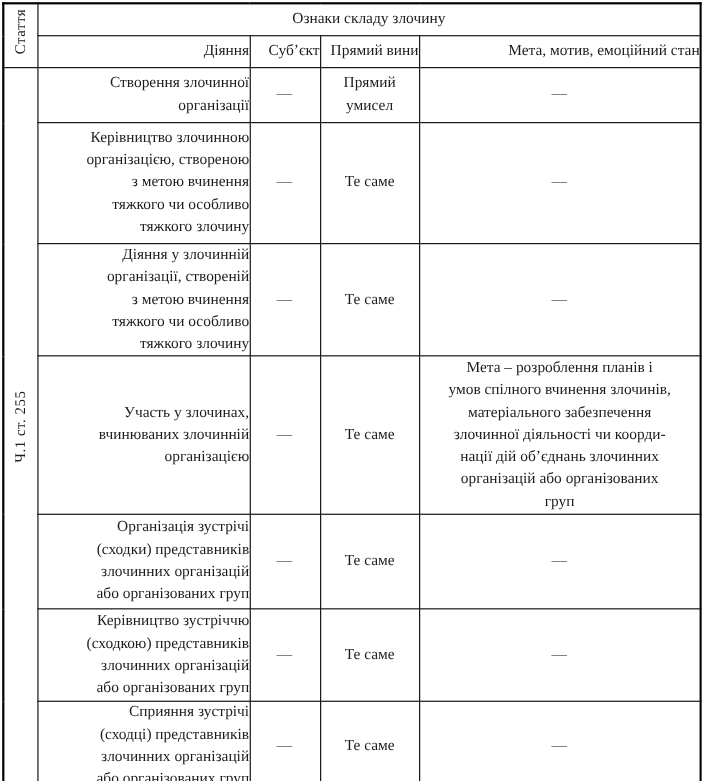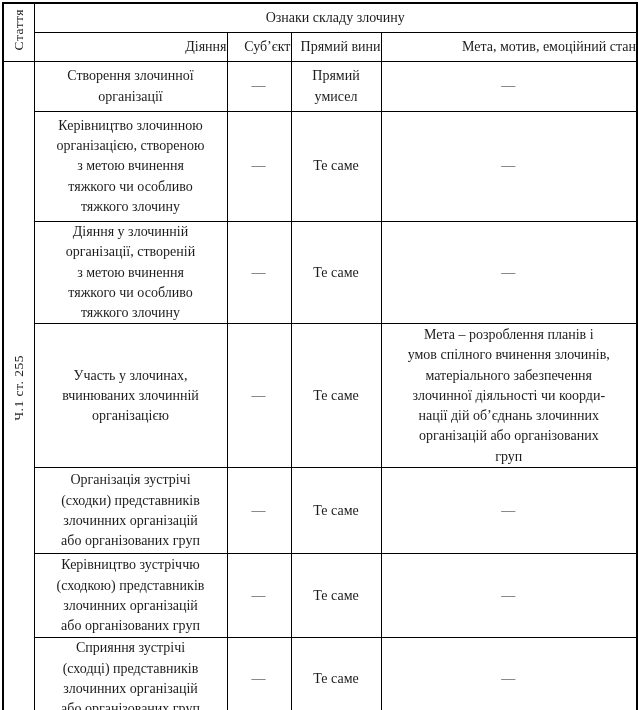--- a/index.html
+++ b/index.html
@@ -35,21 +35,21 @@
   }
   
   table.grid { border: 2px solid #000; }
   table.grid tr.last-row td { border-bottom: 3px solid #000; }
 
   th.h-group { font-size: 14.5px; text-align: center; height: 28px; }
   tr.h2 th { font-size: 14px; text-align: right; height: 28px; }
 
   td.c, th.c { text-align: center; }
   td.act {
-    text-align: center;
+    text-align: right;
     padding-left: 8px;
     padding-right: 4px;
     white-space: pre-line;
   }
   td.pre { white-space: pre-line; }
   td.meta-text {
     text-align: center;
     padding-left: 7px;
     padding-right: 4px;
     white-space: pre-line;

